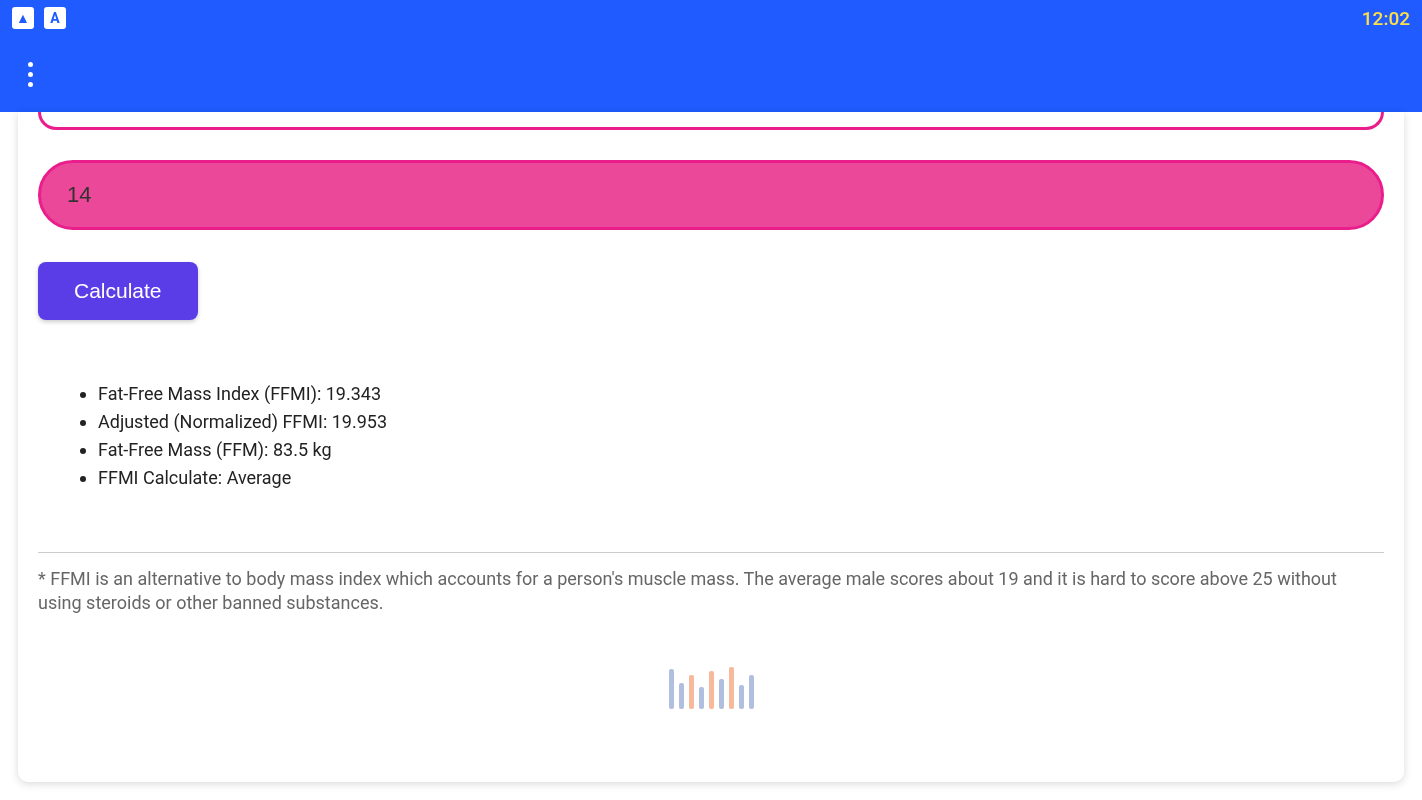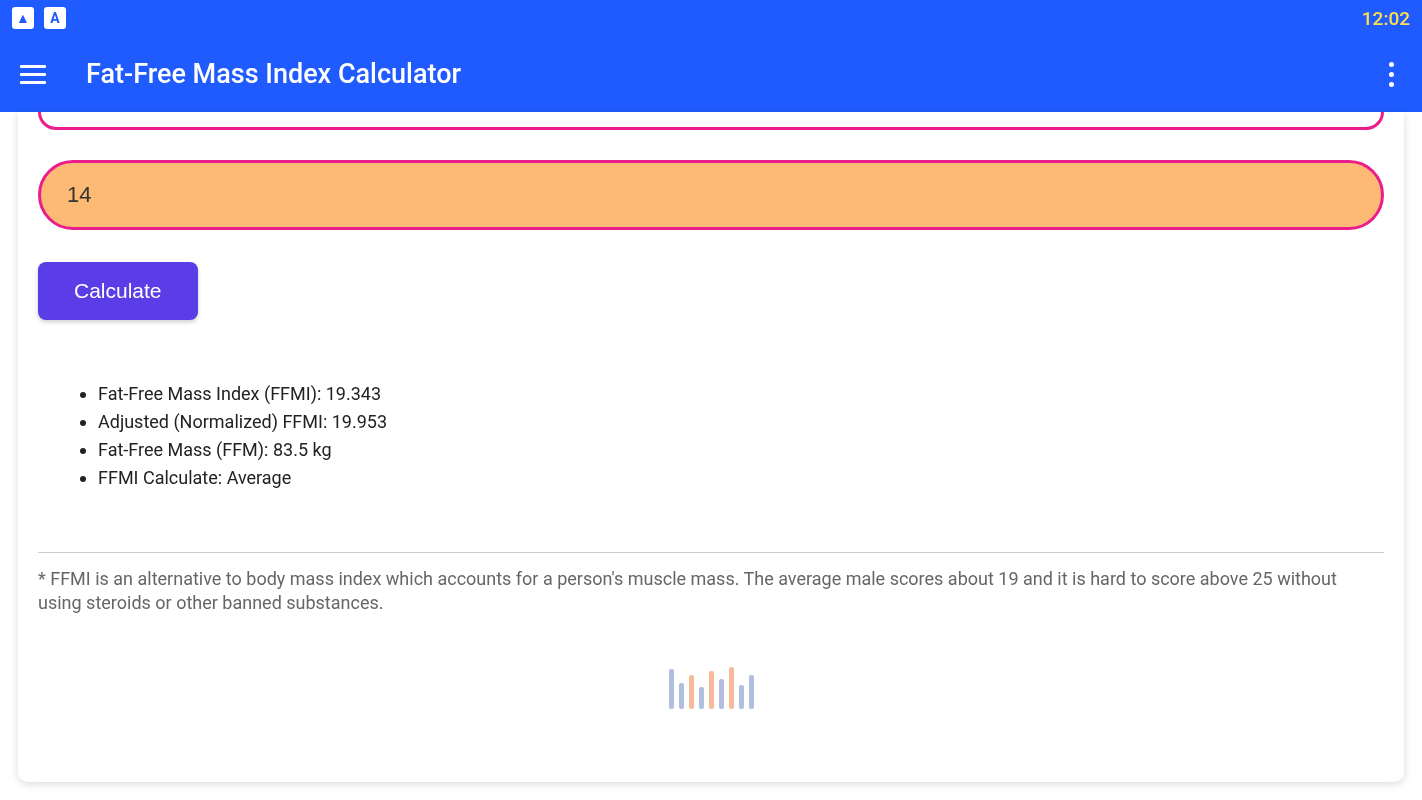--- a/index.html
+++ b/index.html
@@ -128,21 +128,21 @@
       padding-left: 0;
     }
     
     .input-field {
       width: 100%;
       border: 3px solid #e91e8c;
       border-radius: 40px;
       padding: 19px 26px;
       font-size: 22px;
       color: #333;
-      background: #fdba74;
+      background: #ec4899;
       outline: none;
       margin-bottom: 32px;
     }
     
     .calculate-btn {
       background: #5b3de8;
       color: #fff;
       border: none;
       border-radius: 8px;
       padding: 17px 36px;
@@ -205,28 +205,20 @@
 
 <div class="status-bar">
   <div class="status-icons">
     <div class="status-icon">▲</div>
     <div class="status-icon">A</div>
   </div>
   <div class="status-time">12:02</div>
 </div>
 
 <div class="app-bar">
-  <div class="app-bar-left">
-    <div class="menu-icon">
-      <span></span>
-      <span></span>
-      <span></span>
-    </div>
-    <div class="app-title">Fat-Free Mass Index Calculator</div>
-  </div>
   <div class="more-icon">
     <span></span>
     <span></span>
     <span></span>
   </div>
 </div>
 
 <div class="content-card">
   <div class="input-border-top"></div>
   

